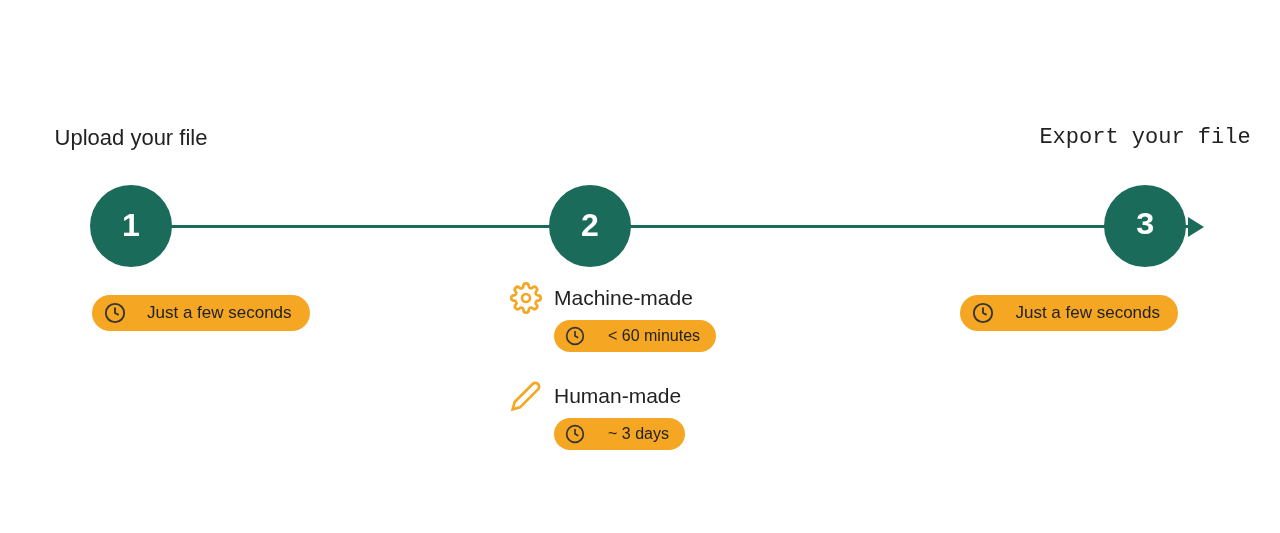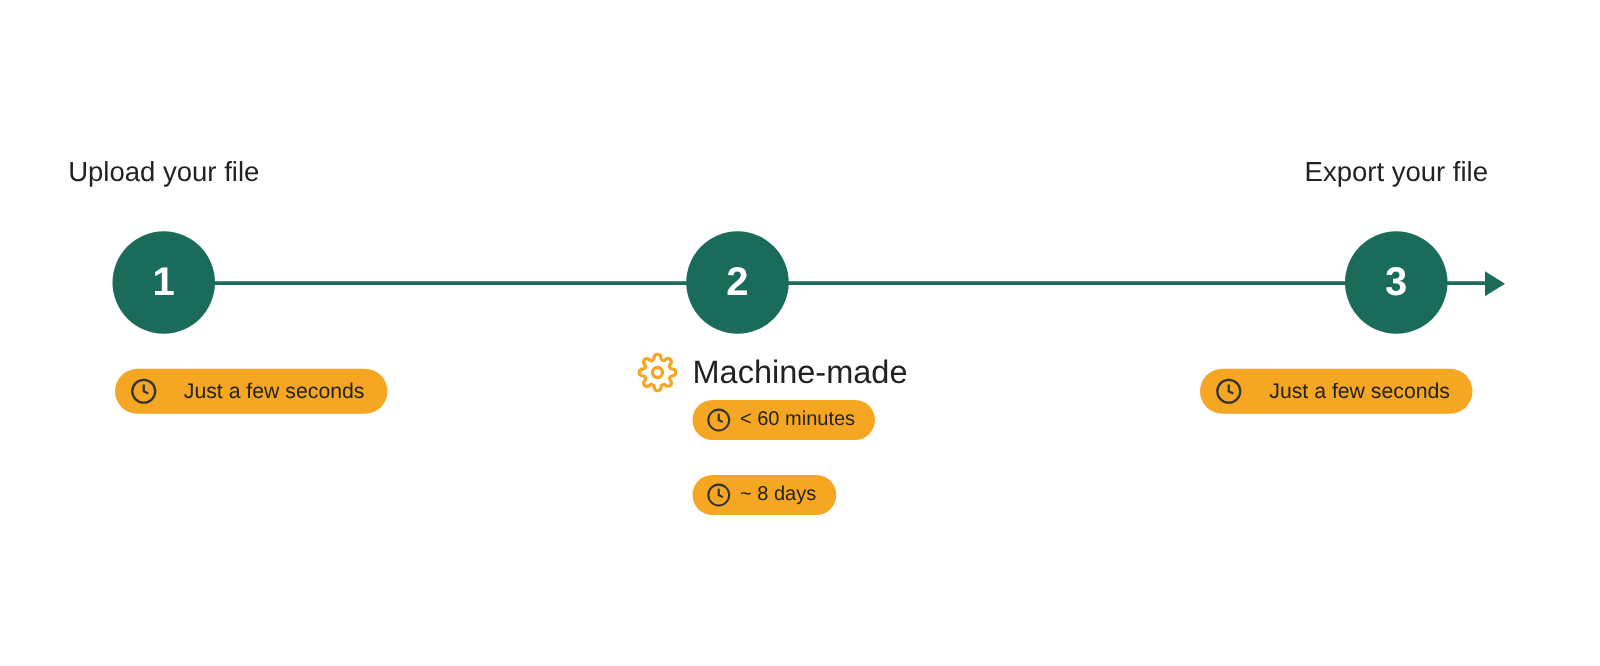--- a/index.html
+++ b/index.html
@@ -73,21 +73,21 @@
       top: -60px;
       white-space: nowrap;
       font-size: 22px;
       font-weight: 500;
       color: #222;
       text-align: center;
     }
 
     .step-1 { left: 40px; }
     .step-2 { left: 540px; transform: translateX(-50%); }
-    .step-3 { right: 72px; }
+    .step-3 { right: 44px; font-family: Liberation Mono, monospace; }
 
     
     .time-badge {
       display: flex;
       align-items: center;
       gap: 21px;
       background: #f5a623;
       border-radius: 24px;
       padding: 7px 18px 7px 12px;
       font-size: 17px;
@@ -128,39 +128,39 @@
     .service-item {
       display: flex;
       flex-direction: column;
       gap: 6px;
     }
 
     .service-header {
       display: flex;
       align-items: center;
       gap: 12px;
-      font-size: 26px;
+      font-size: 21px;
       font-weight: 500;
       color: #222;
     }
 
     .service-icon {
       width: 32px;
       height: 32px;
       flex-shrink: 0;
     }
 
     .service-badge-row {
       padding-left: 44px;
     }
 
     .service-badge {
       display: inline-flex;
       align-items: center;
-      gap: 7px;
+      gap: 23px;
       background: #f5a623;
       border-radius: 24px;
       padding: 6px 16px 6px 11px;
       font-size: 16px;
       font-weight: 500;
       color: #222;
       white-space: nowrap;
     }
 
     .service-badge .clock-icon {
@@ -227,26 +227,32 @@
           <svg class="clock-icon" viewBox="0 0 24 24" fill="none" stroke="#333" stroke-width="2">
             <circle cx="12" cy="12" r="10"></circle>
             <polyline points="12 6 12 12 16 14"></polyline>
           </svg>
           <span>&lt; 60 minutes</span>
         </span>
       </div>
     </div>
 
     <div class="service-item">
+      <div class="service-header">
+        <svg class="service-icon" viewBox="0 0 24 24" fill="none" stroke="#f5a623" stroke-width="2">
+          <path d="M17 3a2.828 2.828 0 1 1 4 4L7.5 20.5 2 22l1.5-5.5L17 3z"></path>
+        </svg>
+        <span>Human-made</span>
+      </div>
       <div class="service-badge-row">
         <span class="service-badge">
           <svg class="clock-icon" viewBox="0 0 24 24" fill="none" stroke="#333" stroke-width="2">
             <circle cx="12" cy="12" r="10"></circle>
             <polyline points="12 6 12 12 16 14"></polyline>
           </svg>
-          <span>~ 8 days</span>
+          <span>~ 3 days</span>
         </span>
       </div>
     </div>
 
   </div>
 
 </div>
 
 </body></html>

